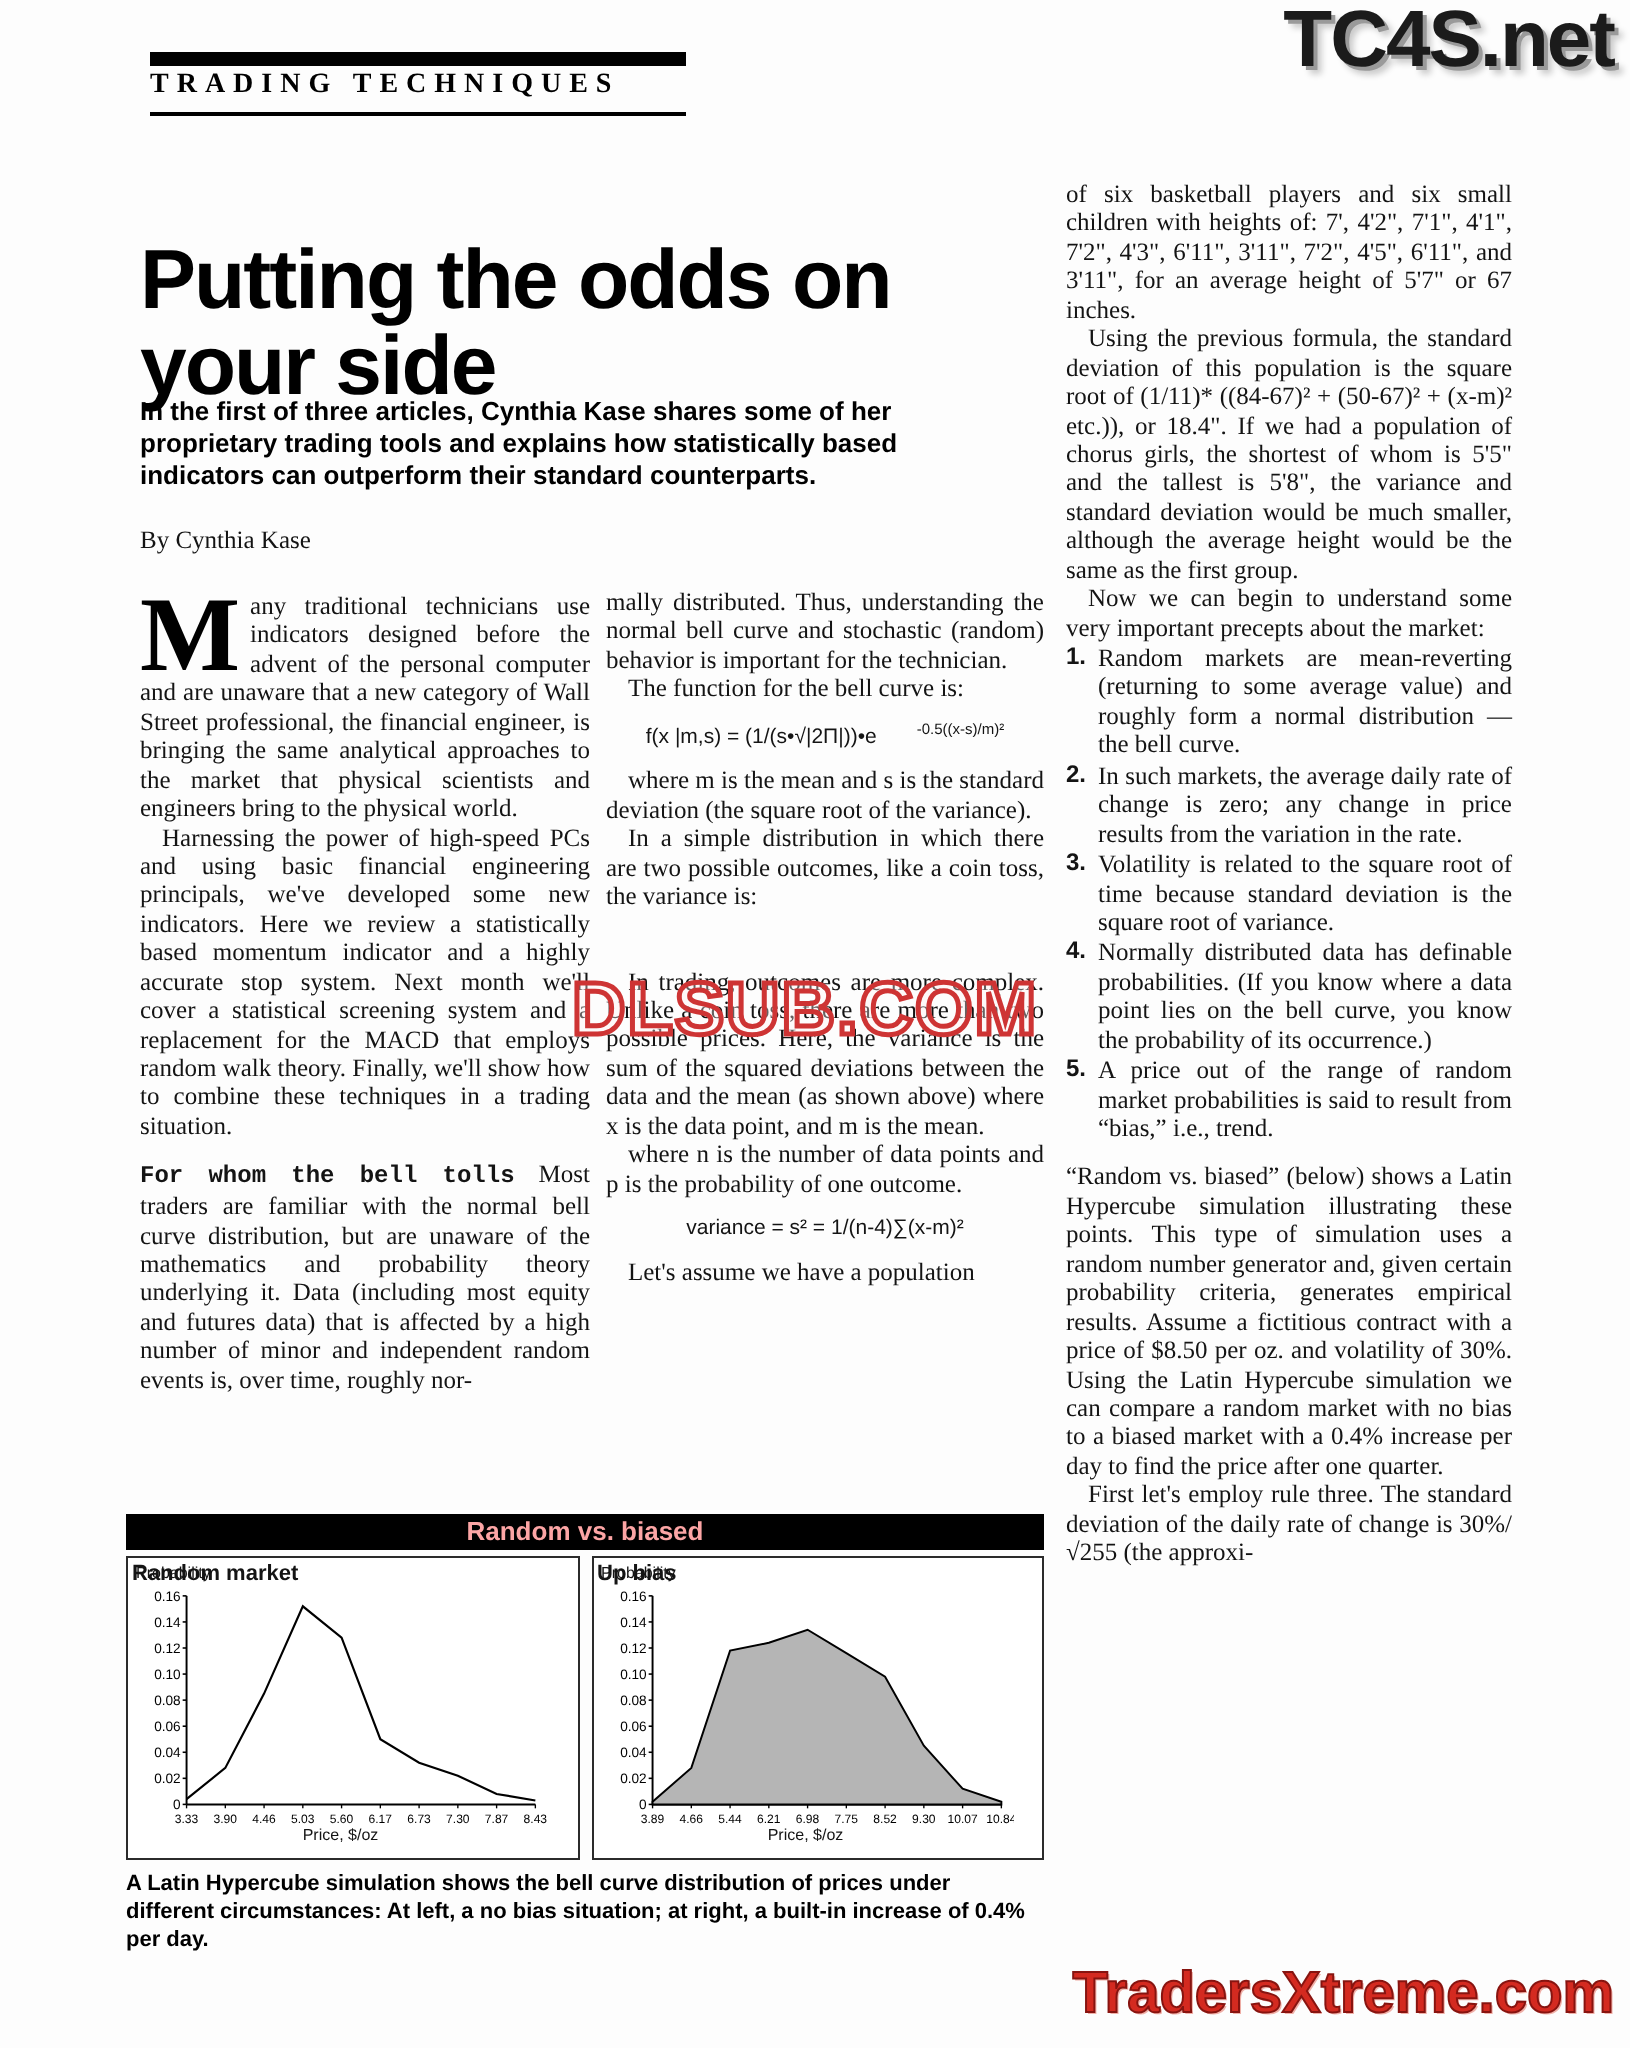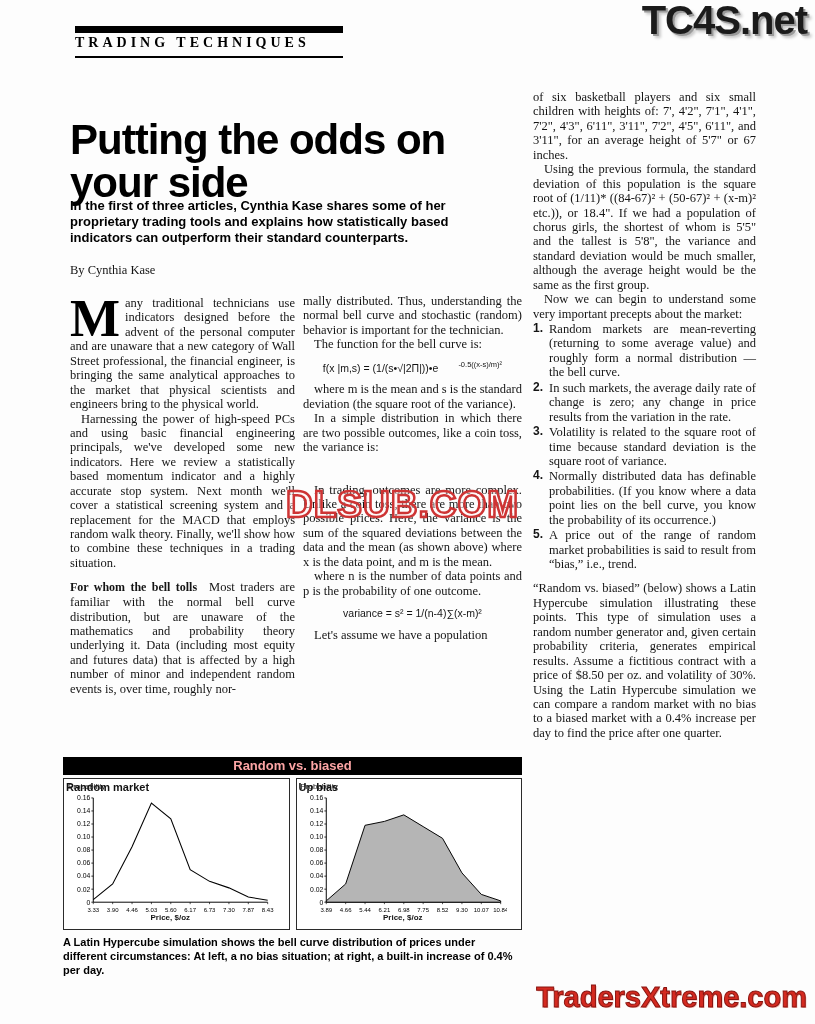--- a/index.html
+++ b/index.html
@@ -23,42 +23,42 @@
   .byline{position:absolute;left:70px;top:263px;font-size:12.5px;}
 
   
   .col{position:absolute;width:225px;font-size:12.5px;line-height:1.155;text-align:justify;}
   .col p{margin:0;}
   .col .ind{text-indent:11px;}
   .col1{left:70px;top:296px;}
   .col2{left:303px;top:294px;width:219px;}
   .col3{left:533px;top:90px;width:223px;}
   .dropcap{float:left;font-weight:bold;font-size:53px;line-height:41px;padding:2px 5px 0 0;color:#000;}
-  .runin{font-family:Liberation Serif, serif;font-weight:bold;font-size:12px;margin-right:12px;}
+  .runin{font-family:Liberation Mono, monospace;font-weight:bold;font-size:12px;margin-right:12px;}
   .sect{margin-top:10px !important;}
   .formula{text-align:center;font-family:"Liberation Sans",sans-serif;font-size:10.5px;margin:9px 0;}
   .formula sup{font-size:7.5px;margin-left:20px;}
   .wm-space{height:28px;}
 
   
   .li{display:flex;margin:1px 0;}
   .li .num{font-family:"Liberation Sans",sans-serif;font-weight:bold;font-size:12px;width:16px;flex:none;}
   .li .lit{text-align:justify;flex:1;}
 
   
   .figure{position:absolute;left:63px;top:757px;width:459px;background:#fdfdfd;}
   .fig-bar{background:#000;color:#fca5a5;font-family:"Liberation Sans",sans-serif;font-weight:bold;
         font-size:13px;text-align:center;height:18px;line-height:18px;}
   .panels{display:flex;gap:6px;margin-top:3px;}
   .panel{flex:1;border:1px solid #2b2b2b;background:#fff;padding:2px 14px 1px 2px;height:152px;box-sizing:border-box;}
   .panel-top{position:relative;height:13px;}
   .ylab{position:absolute;left:2px;top:1px;font-family:"Liberation Sans",sans-serif;font-size:8px;}
   .ptitle{display:block;text-align:left;font-family:"Liberation Sans",sans-serif;font-weight:bold;font-size:11px;}
   svg.plot{display:block;width:100%;height:120px;}
-  .xlab{text-align:center;font-family:"Liberation Sans",sans-serif;font-size:8px;margin-top:-1px;font-weight:bold;}
+  .xlab{text-align:center;font-family:"Liberation Sans",sans-serif;font-size:8px;margin-top:-1px;}
   .fig-caption{font-family:"Liberation Sans",sans-serif;font-weight:bold;font-size:11px;line-height:1.28;
         margin-top:5px;color:#000;}
 
   
   .wm-center{position:absolute;left:286px;top:484px;font-family:"Liberation Sans",sans-serif;
         font-weight:bold;font-size:37px;letter-spacing:1px;color:rgba(255,240,240,0.35);
         -webkit-text-stroke:2.5px #ce3434;}
   .wm-bottom{position:absolute;right:8px;top:981px;font-family:"Liberation Sans",sans-serif;
         font-weight:bold;font-size:29px;color:#d42a20;-webkit-text-stroke:1px #871410;
         text-shadow:1px 1px 0 #f0b0a8;}
@@ -114,20 +114,21 @@
       </div>
     <div class="li">
         <span class="num">4.</span>
         <span class="lit">Normally distributed data has definable probabilities. (If you know where a data point lies on the bell curve, you know the probability of its occurrence.)</span>
       </div>
     <div class="li">
         <span class="num">5.</span>
         <span class="lit">A price out of the range of random market probabilities is said to result from “bias,” i.e., trend.</span>
       </div>
     <p class="sect">“Random vs. biased” (below) shows a Latin Hypercube simulation illustrating these points. This type of simulation uses a random number generator and, given certain probability criteria, generates empirical results. Assume a fictitious contract with a price of $8.50 per oz. and volatility of 30%. Using the Latin Hypercube simulation we can compare a random market with no bias to a biased market with a 0.4% increase per day to find the price after one quarter.</p>
+    <p class="ind">First let's employ rule three. The standard deviation of the daily rate of change is 30%/√255 (the approxi-</p>
   </div>
 
   <div class="figure">
     <div class="fig-bar">Random vs. biased</div>
     <div class="panels">
       <div class="panel">
         <div class="panel-top">
           <span class="ylab">Probability</span>
           <span class="ptitle">Random market</span>
         </div>

